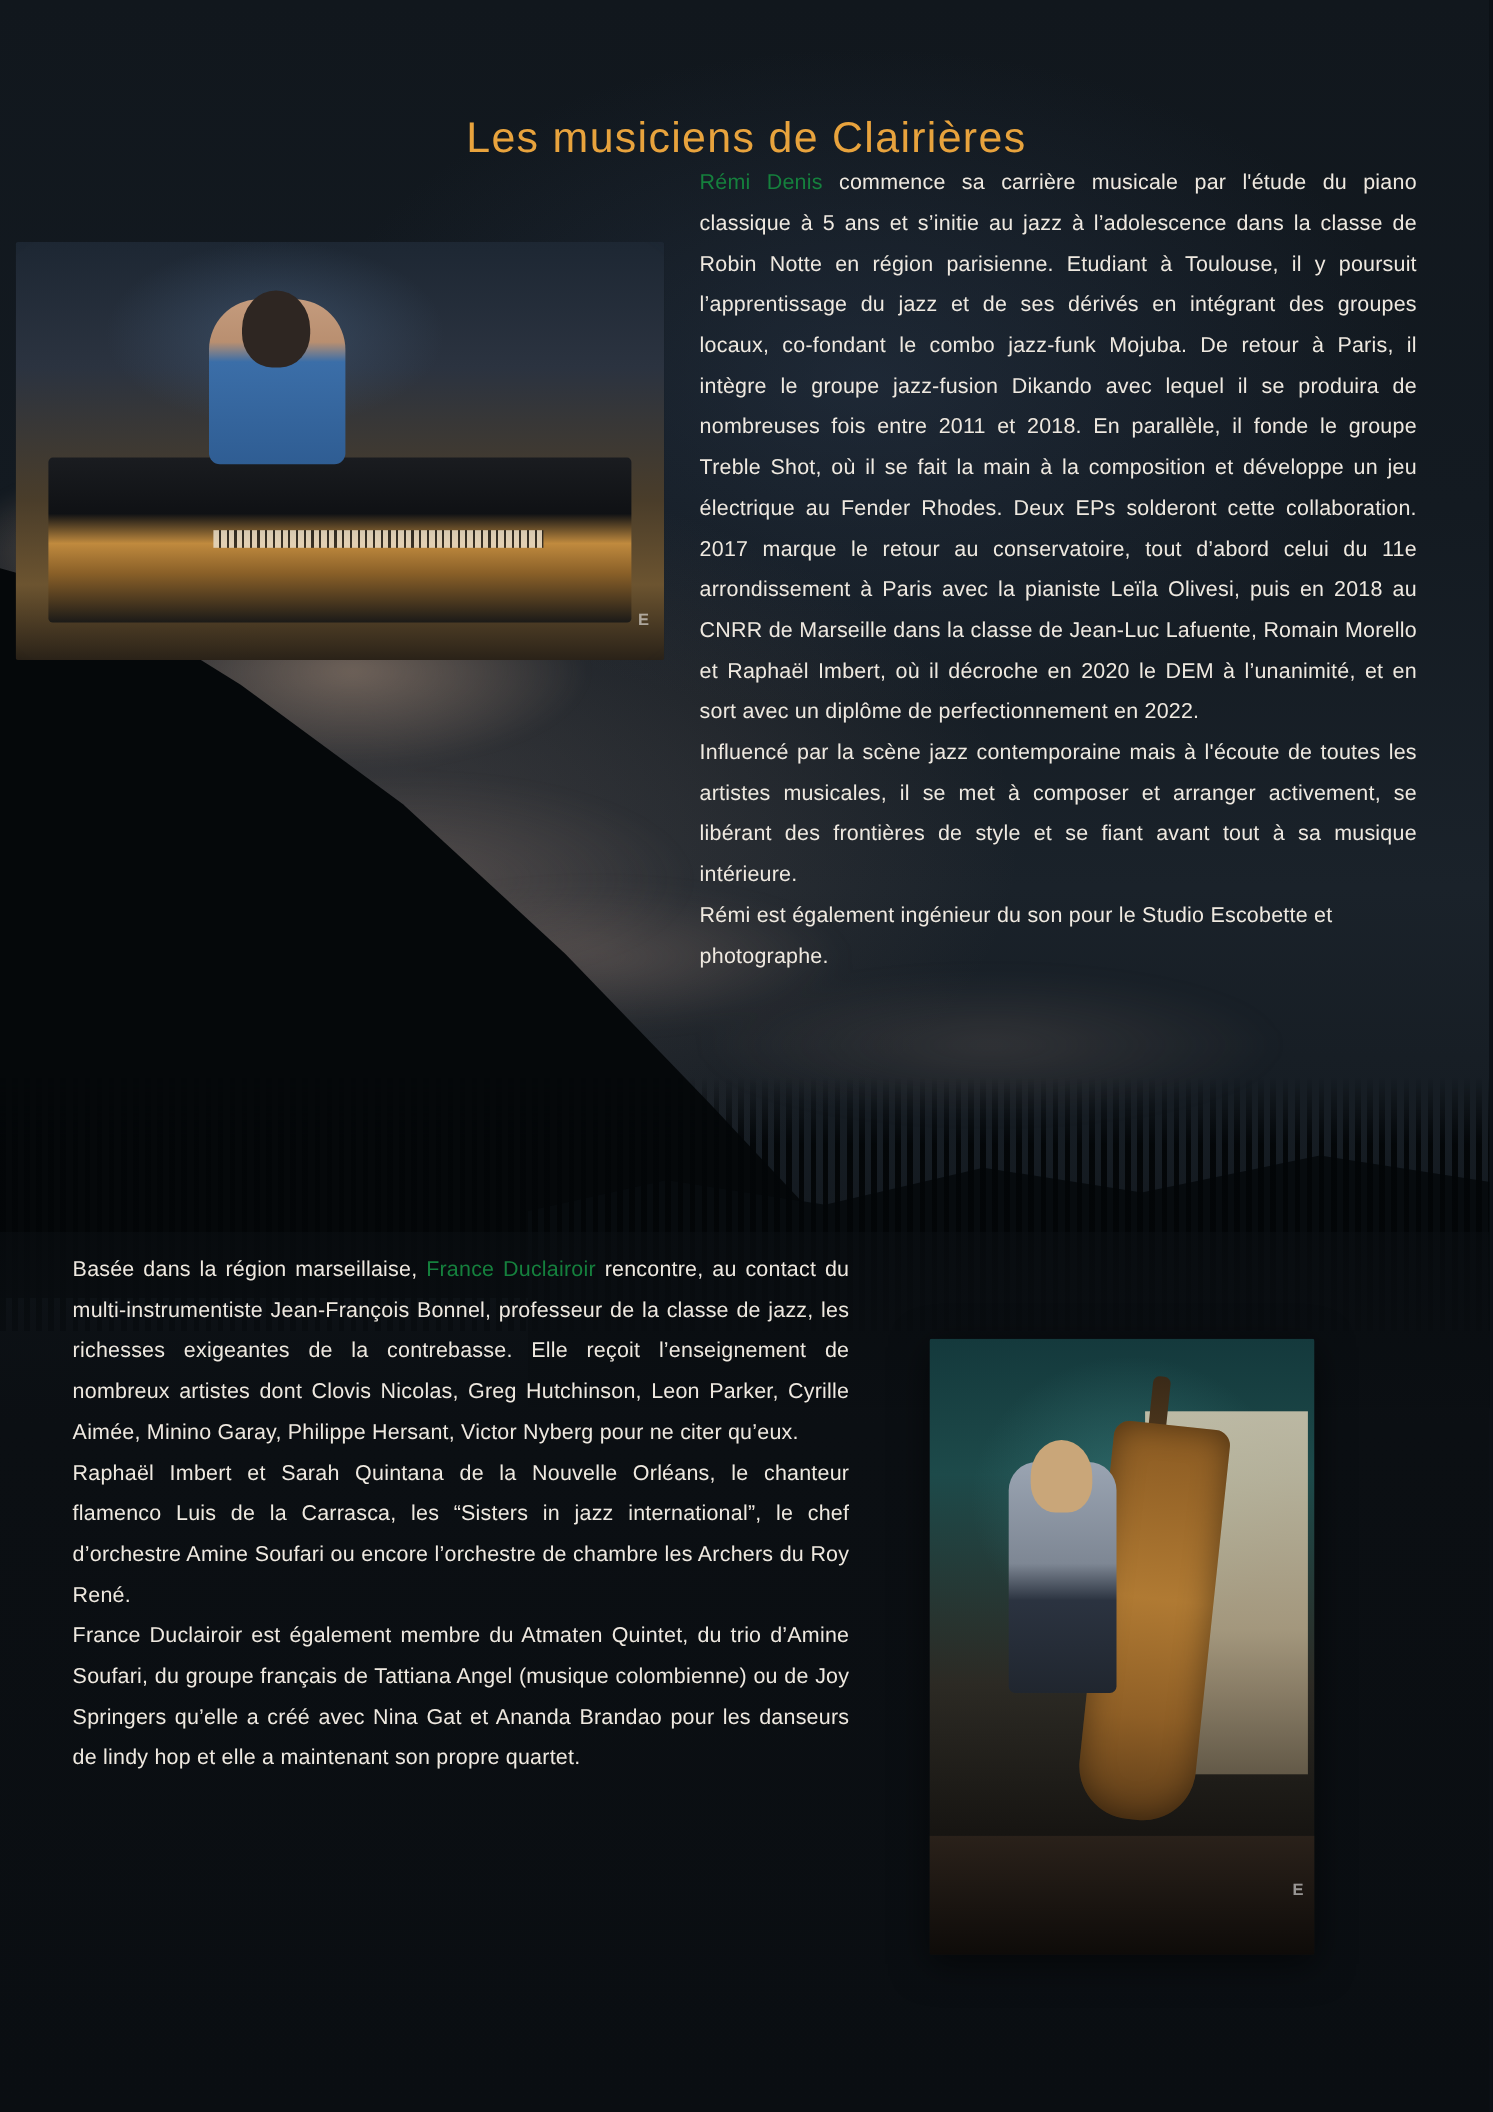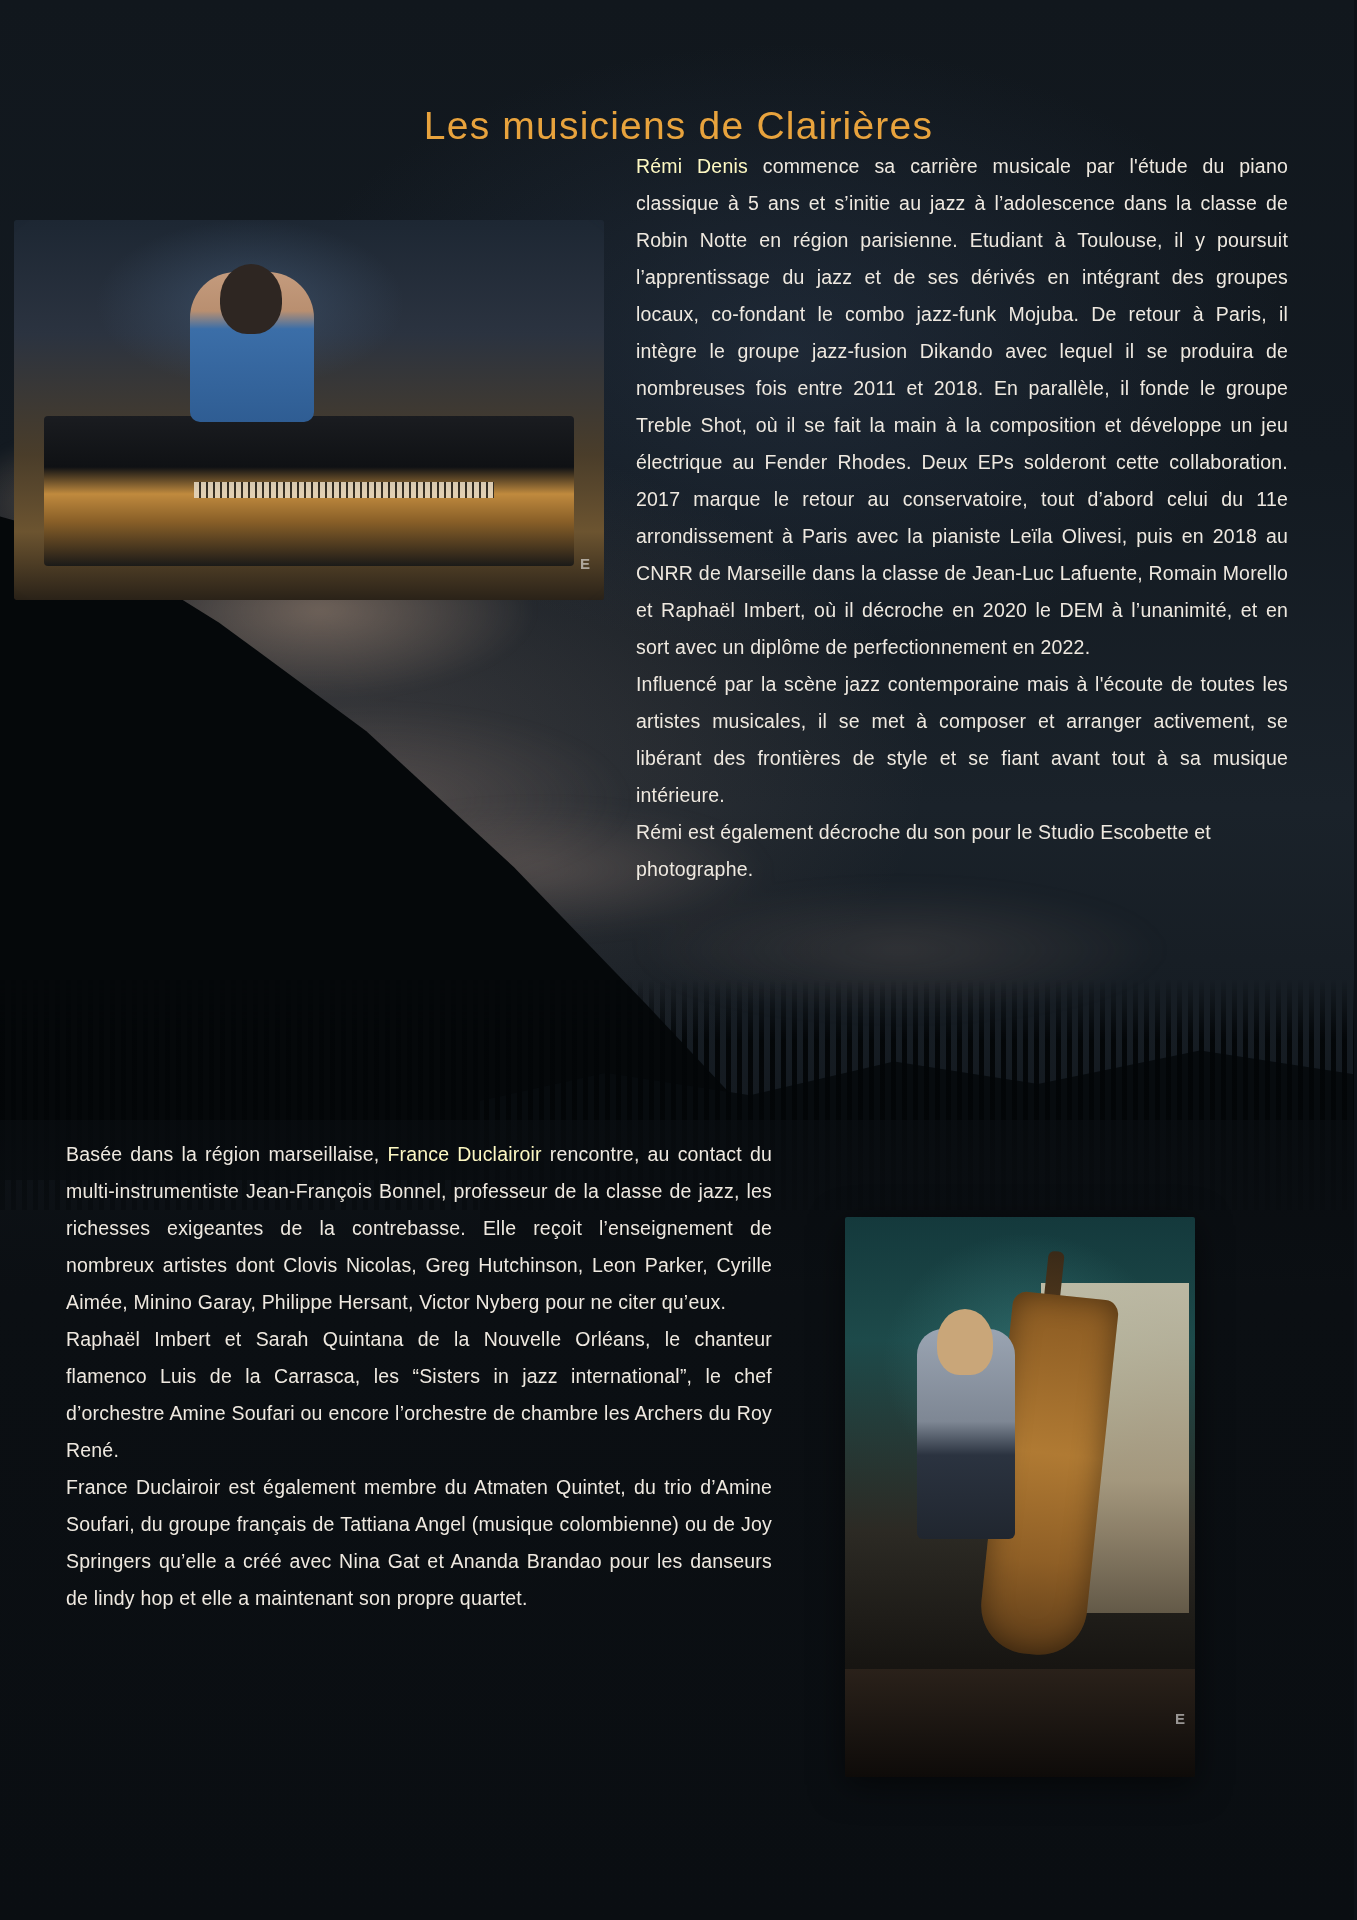--- a/index.html
+++ b/index.html
@@ -253,21 +253,21 @@
     top: 148px;
     width: 652px;
   }
   .block-france {
     left: 66px;
     top: 1136px;
     width: 706px;
   }
   .textblock p { margin: 0; }
   .name {
-    color: #fef9c3;
+    color: #15803d;
   }
   .last-line {
     text-align: left;
   }
 </style>
 </head>
 <body>
 
 <div class="page">
 
@@ -285,21 +285,21 @@
     <div class="piano-body"></div>
     <div class="piano-person"></div>
     <div class="piano-head"></div>
     <div class="piano-keys"></div>
   </div>
   <div class="watermark wm-piano">E</div>
 
   <div class="textblock block-remi">
     <p><span class="name">Rémi Denis</span><span> commence sa carrière musicale par l'étude du piano classique à 5 ans et s’initie au jazz à l’adolescence dans la classe de Robin Notte en région parisienne. Etudiant à Toulouse, il y poursuit l’apprentissage du jazz et de ses dérivés en intégrant des groupes locaux, co-fondant le combo jazz-funk Mojuba. De retour à Paris, il intègre le groupe jazz-fusion Dikando avec lequel il se produira de nombreuses fois entre 2011 et 2018. En parallèle, il fonde le groupe Treble Shot, où il se fait la main à la composition et développe un jeu électrique au Fender Rhodes. Deux EPs solderont cette collaboration. 2017 marque le retour au conservatoire, tout d’abord celui du 11e arrondissement à Paris avec la pianiste Leïla Olivesi, puis en 2018 au CNRR de Marseille dans la classe de Jean-Luc Lafuente, Romain Morello et Raphaël Imbert, où il décroche en 2020 le DEM à l’unanimité, et en sort avec un diplôme de perfectionnement en 2022.</span></p>
     <p>Influencé par la scène jazz contemporaine  mais à l'écoute de toutes les artistes musicales, il se met à composer et arranger activement, se libérant des frontières de style et se fiant avant tout à sa musique intérieure.</p>
-    <p class="last-line">Rémi est également décroche du son pour le Studio Escobette et photographe.</p>
+    <p class="last-line">Rémi est également ingénieur du son pour le Studio Escobette et photographe.</p>
   </div>
 
   <div class="photo photo-bass">
     <div class="bass-wall"></div>
     <div class="bass-neck"></div>
     <div class="bass-instrument"></div>
     <div class="bass-person"></div>
     <div class="bass-hair"></div>
     <div class="bass-floor"></div>
   </div>

